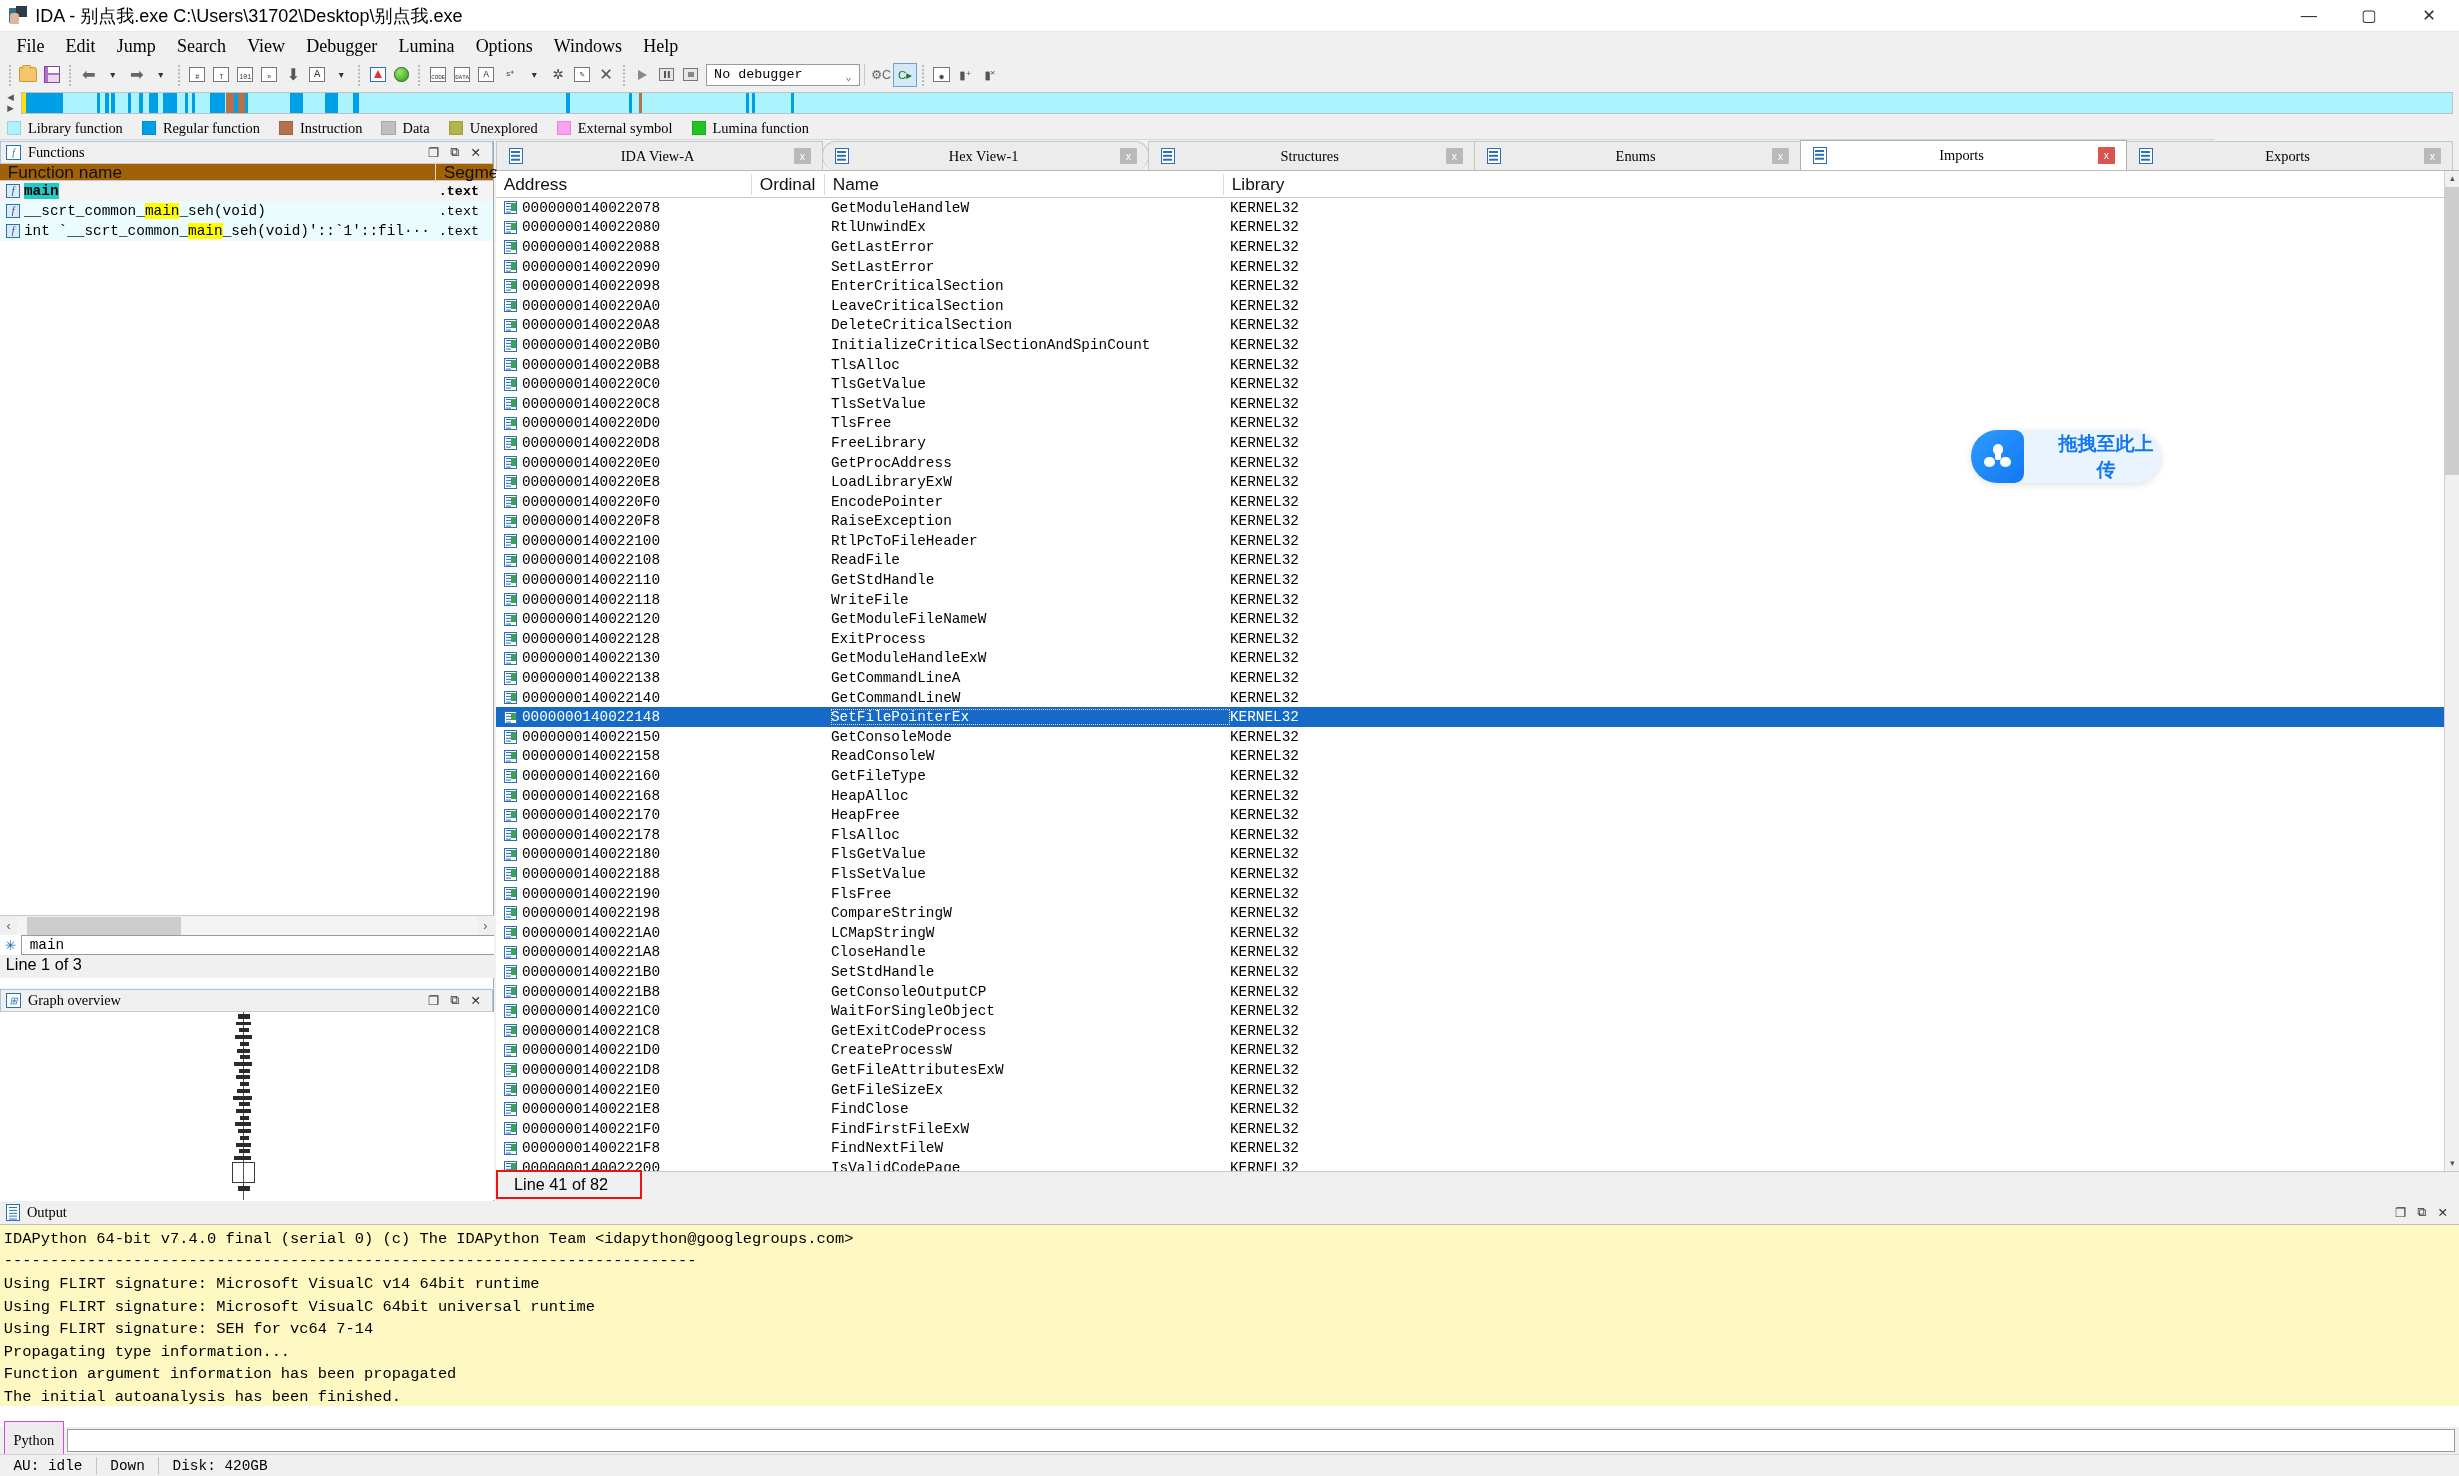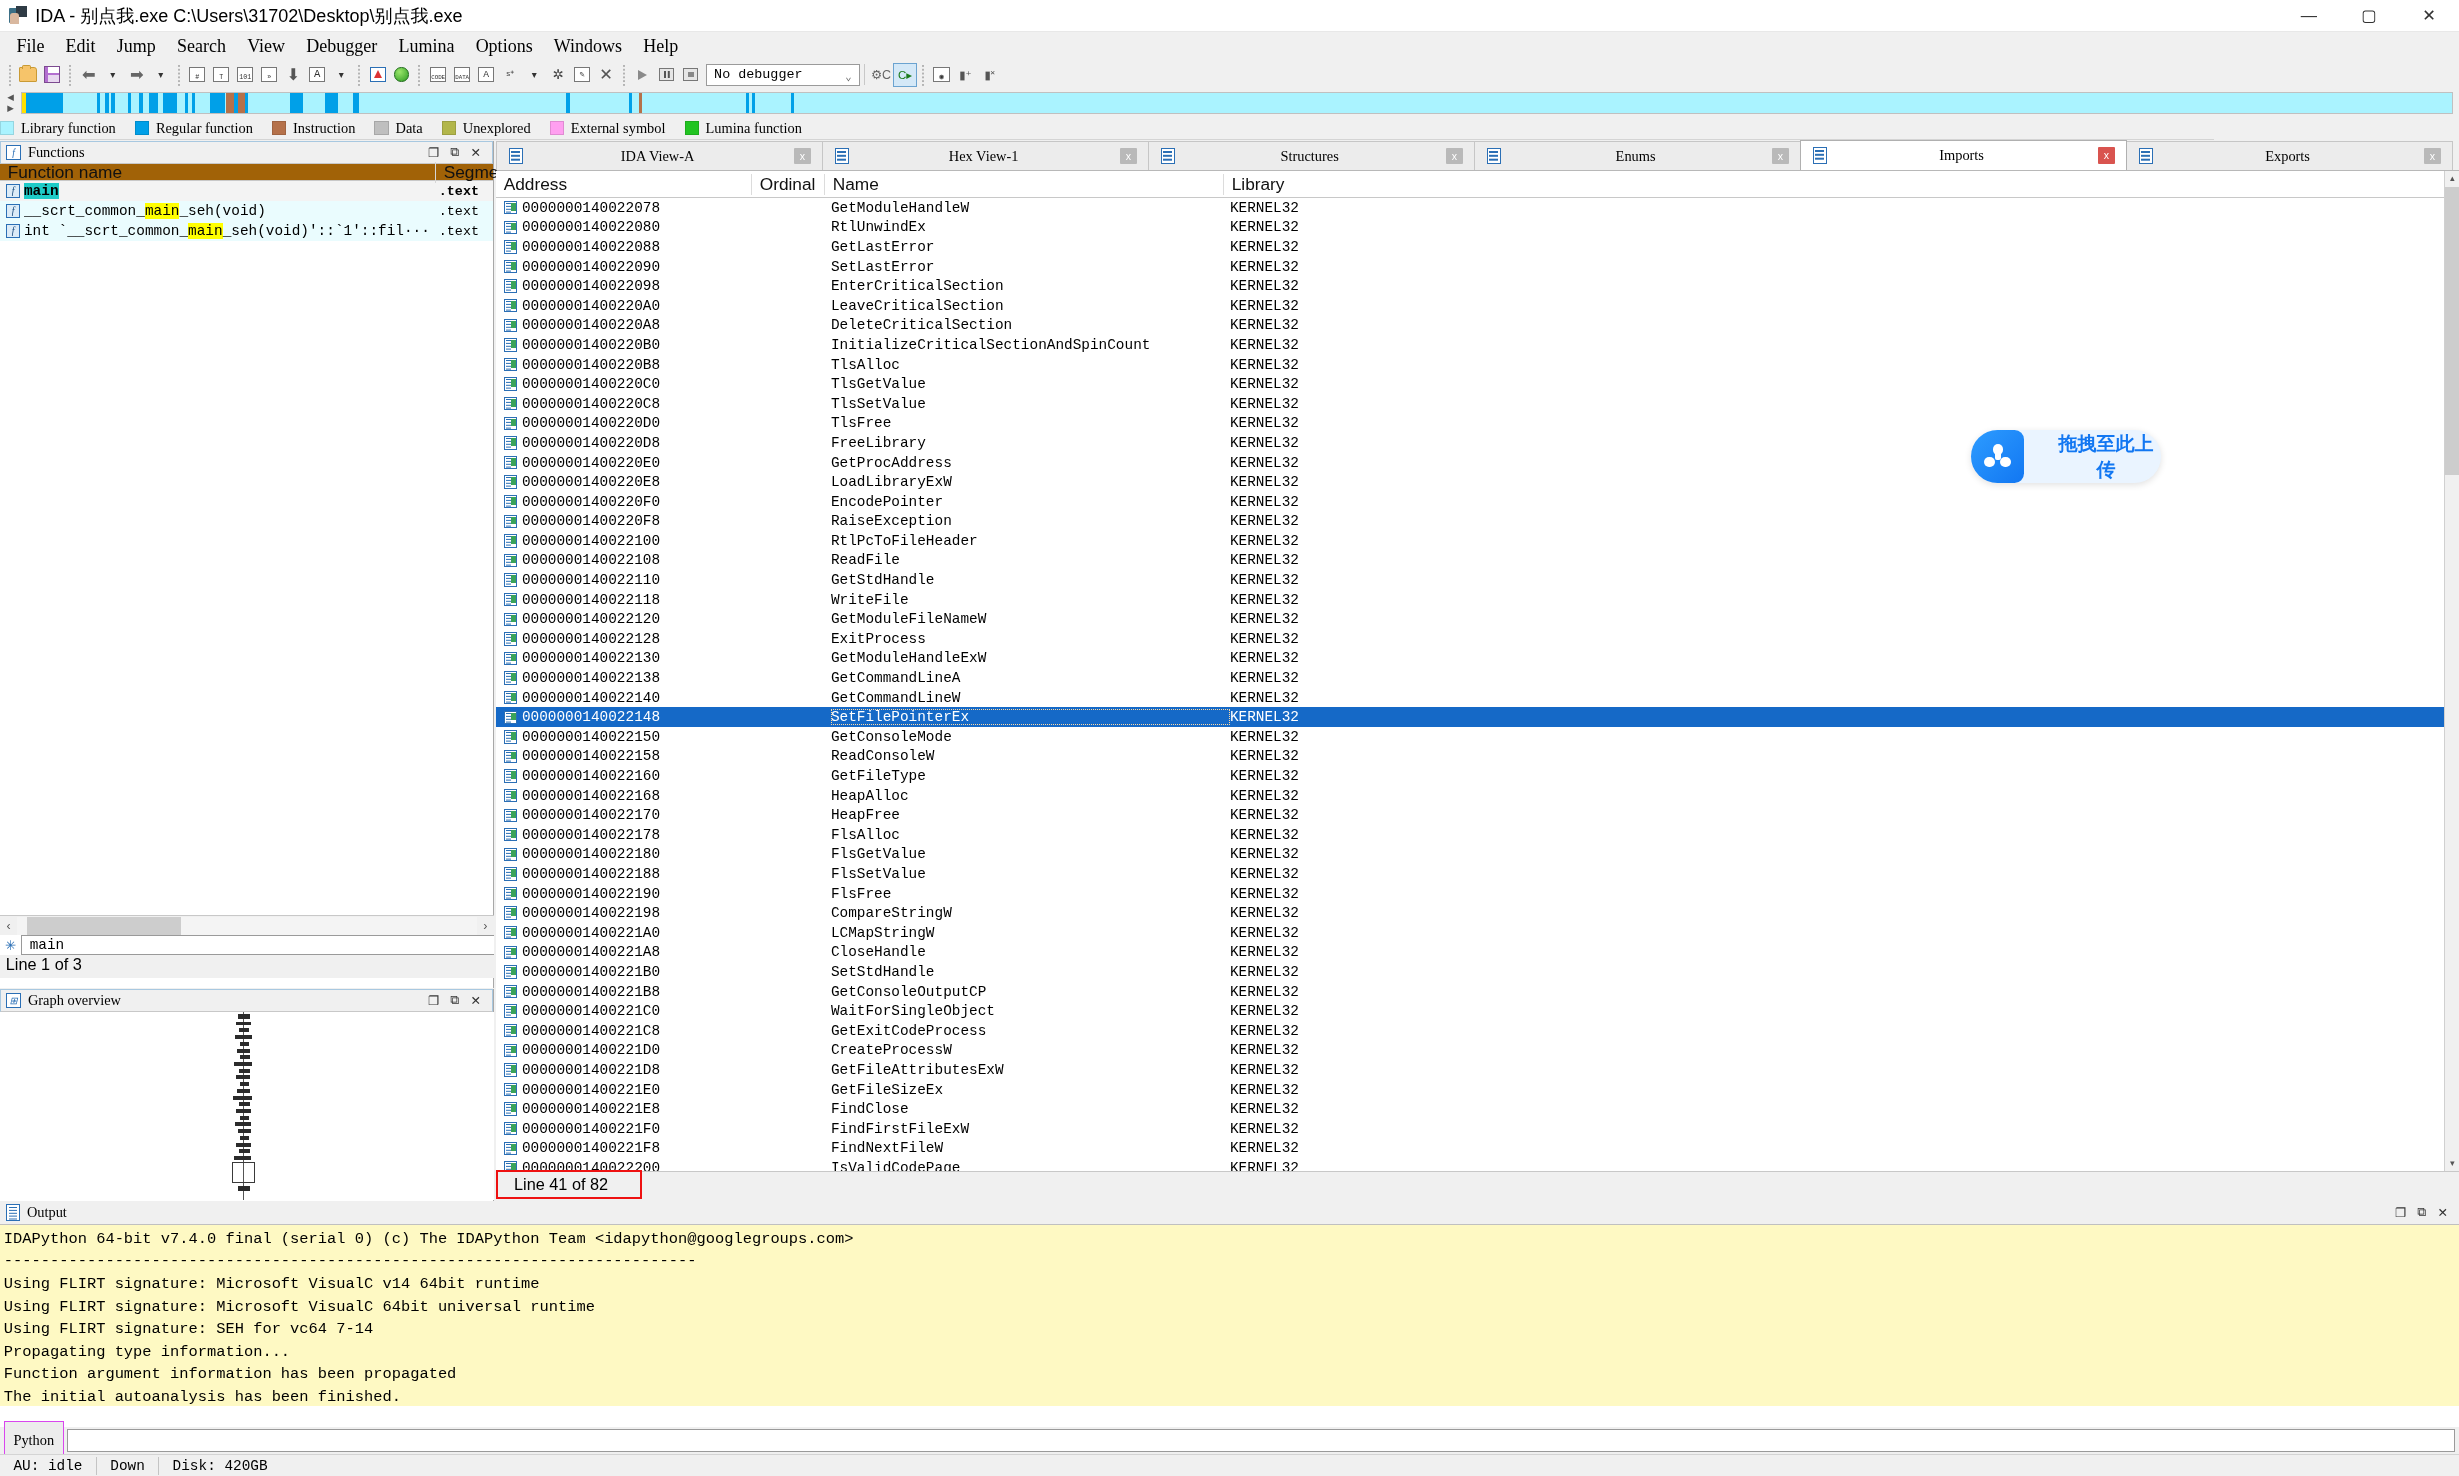--- a/index.html
+++ b/index.html
@@ -92,21 +92,21 @@
   .nav-arrows { width:21px; height:28px; display:flex; flex-direction:column;
     align-items:center; justify-content:center; flex:none;}
   .nav-arrows div { font-size:8.6px; color:#555; line-height:10.6px; }
   .nav-strip { position:relative; height:22px; flex:1; margin-right:5.8px;
     background:#aaf3ff; border:1px solid #c0c0c0; overflow:hidden; }
   .nav-seg { position:absolute; top:0; height:20px; }
 
   
   .legend {
     position: absolute; top: 117px; left: 0; width: 2214px; height: 23px;
-    background: #f0f0f0; display:flex; padding-left:0;
+    background: #f0f0f0; display:flex; padding-left:7px;
     border-bottom:1px solid #d4d4d4;
   }
   .lg-item { display:flex; align-items:center; margin-right:19px; }
   .lg-sw { width:14.4px; height:14.4px; margin-right:6.7px; border:1px solid rgba(0,0,0,.12); flex:none;}
   .lg-tx { font-size:14.4px; font-family:"Liberation Serif", serif; color:#000; white-space:nowrap;}
 
   
   .tabbar {
     position:absolute; top:141px; left:496px; width:1964px; height:30px;
     background:#f0f0f0; display:flex; align-items:flex-end;
@@ -513,21 +513,21 @@
       <div class="lg-tx">Lumina function</div>
     </div>
   </div>
 
   <div class="tabbar">
     <div class="tab" style="width:327px;">
       <div class="tab-icon"></div>
       <div class="tab-label">IDA View-A</div>
       <div class="tab-close">x</div>
     </div>
-    <div class="tab" style="width:327px;">
+    <div class="tab" style="width:327px;border-radius:14px;">
       <div class="tab-icon"></div>
       <div class="tab-label">Hex View-1</div>
       <div class="tab-close">x</div>
     </div>
     <div class="tab" style="width:327px;">
       <div class="tab-icon"></div>
       <div class="tab-label">Structures</div>
       <div class="tab-close">x</div>
     </div>
     <div class="tab" style="width:327px;">

